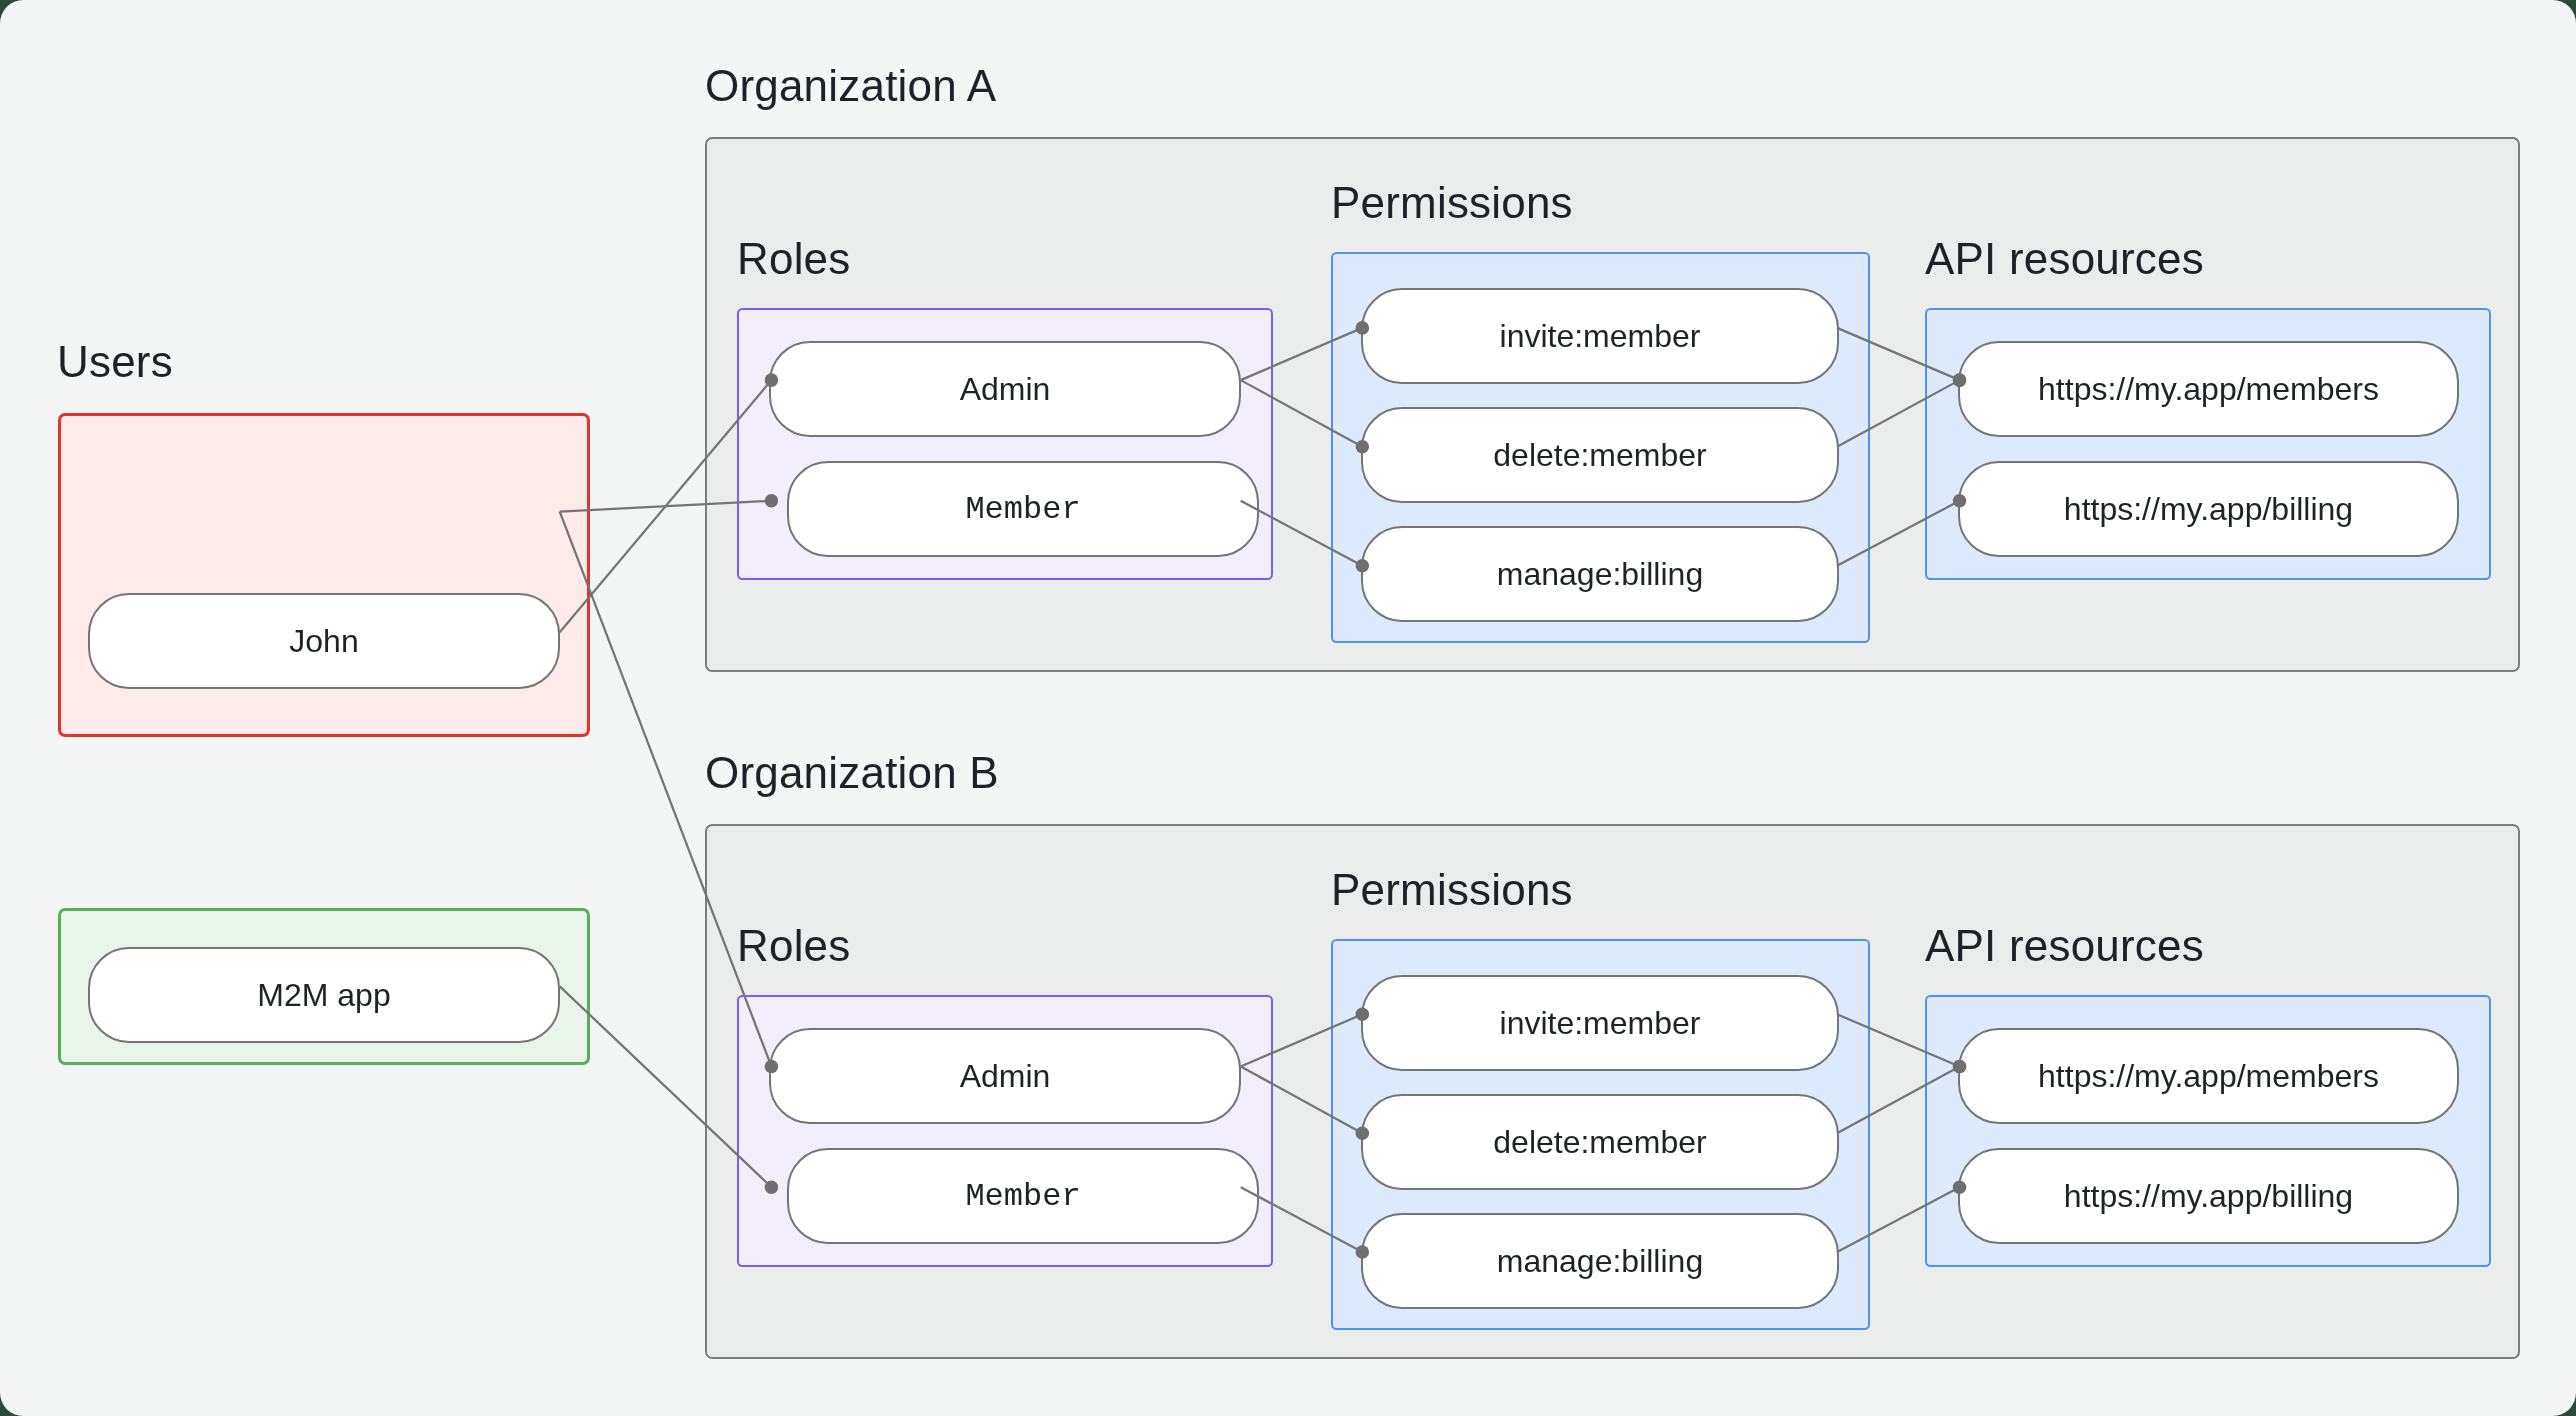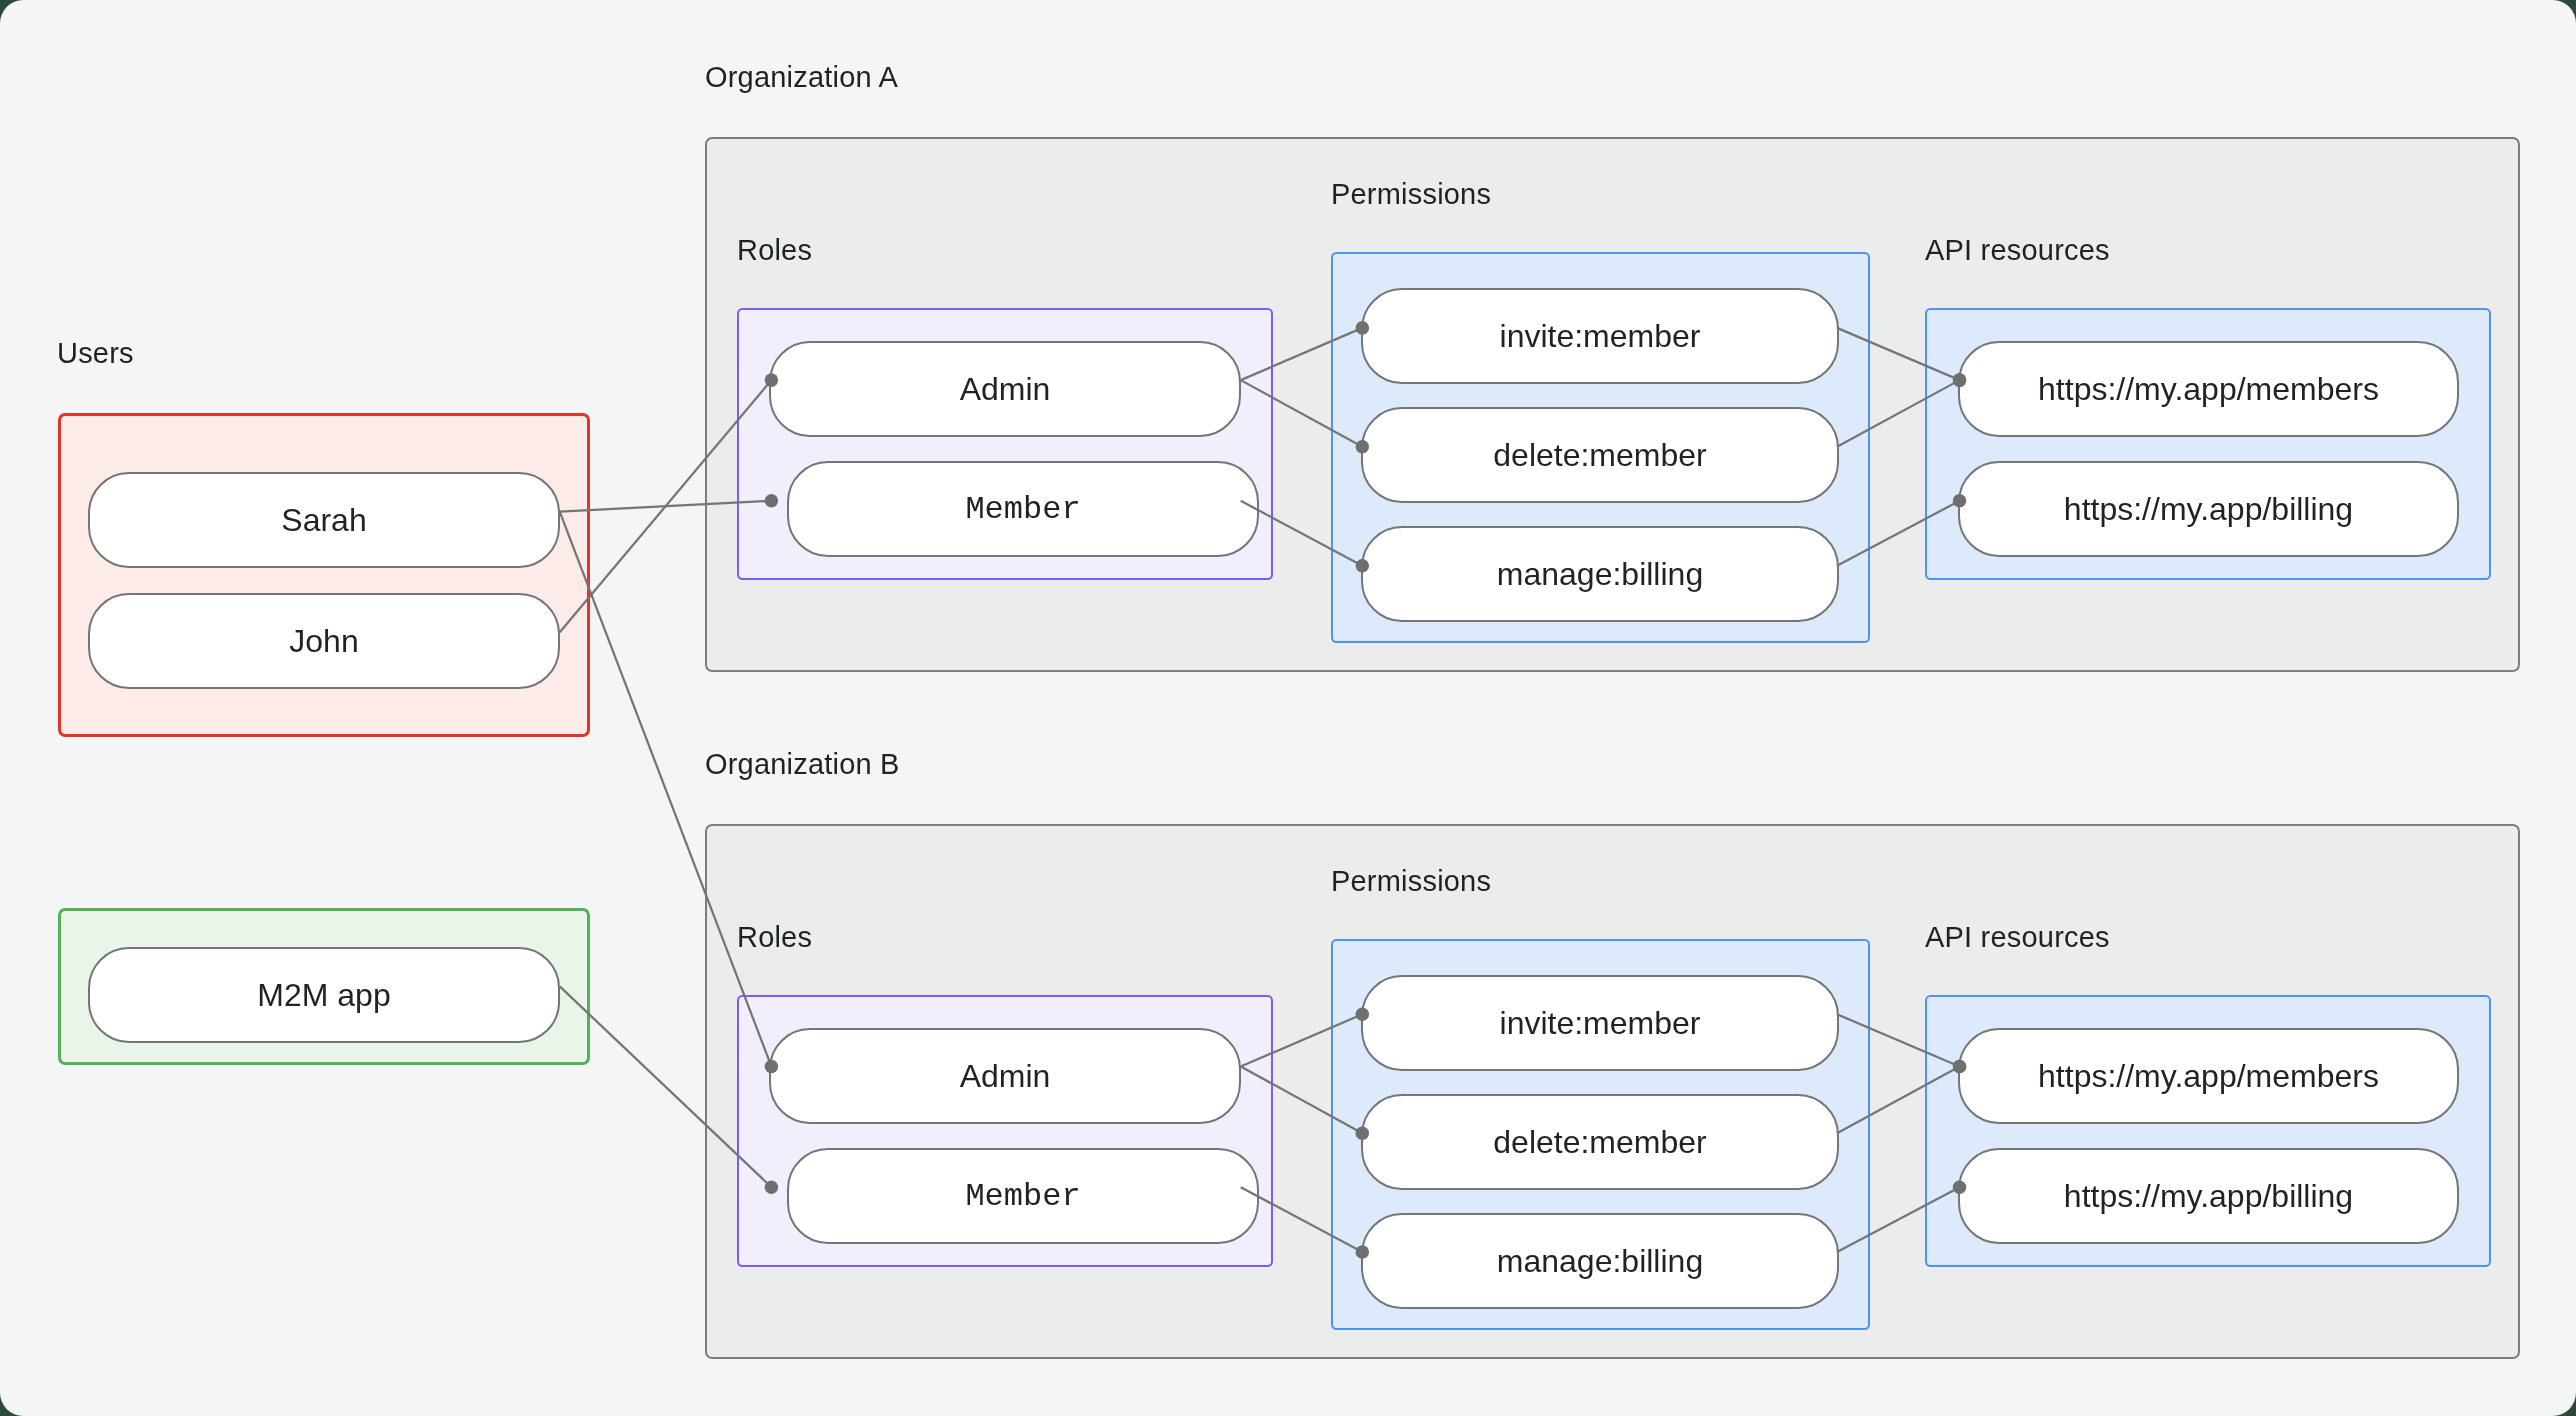--- a/index.html
+++ b/index.html
@@ -7,21 +7,21 @@
     position:relative;
     width:2576px;height:1416px;
     background:#f4f6f5;
     border-radius:23.4px;
     overflow:hidden;
     font-family:"Liberation Sans","DejaVu Sans",sans-serif;
     color:#1f2328;
   }
   .label{
     position:absolute;
-    font-size:29px;
+    font-size:44px;
     font-weight:500;
     letter-spacing:0.2px;
     color:#1e2227;
     white-space:nowrap;
   }
   .pill{
     position:absolute;
     height:96px;
     background:#ffffff;
     border:2.3px solid #757575;
@@ -67,21 +67,20 @@
 
   #edges{position:absolute;left:0;top:0;width:2576px;height:1416px;pointer-events:none;}
 </style>
 </head>
 <body>
 
 <div id="canvas">
 
   <div class="label users-label">Users</div>
   <div class="group-box users-box"></div>
-  <div class="pill pill-sarah">Sarah</div>
   <div class="pill pill-john">John</div>
 
   <div class="group-box m2m-box"></div>
   <div class="pill pill-m2m">M2M app</div>
 
   <section class="org org-a">
     <div class="label org-title">Organization A</div>
     <div class="org-box"></div>
     <div class="label roles-title">Roles</div>
     <div class="roles-box"></div>

